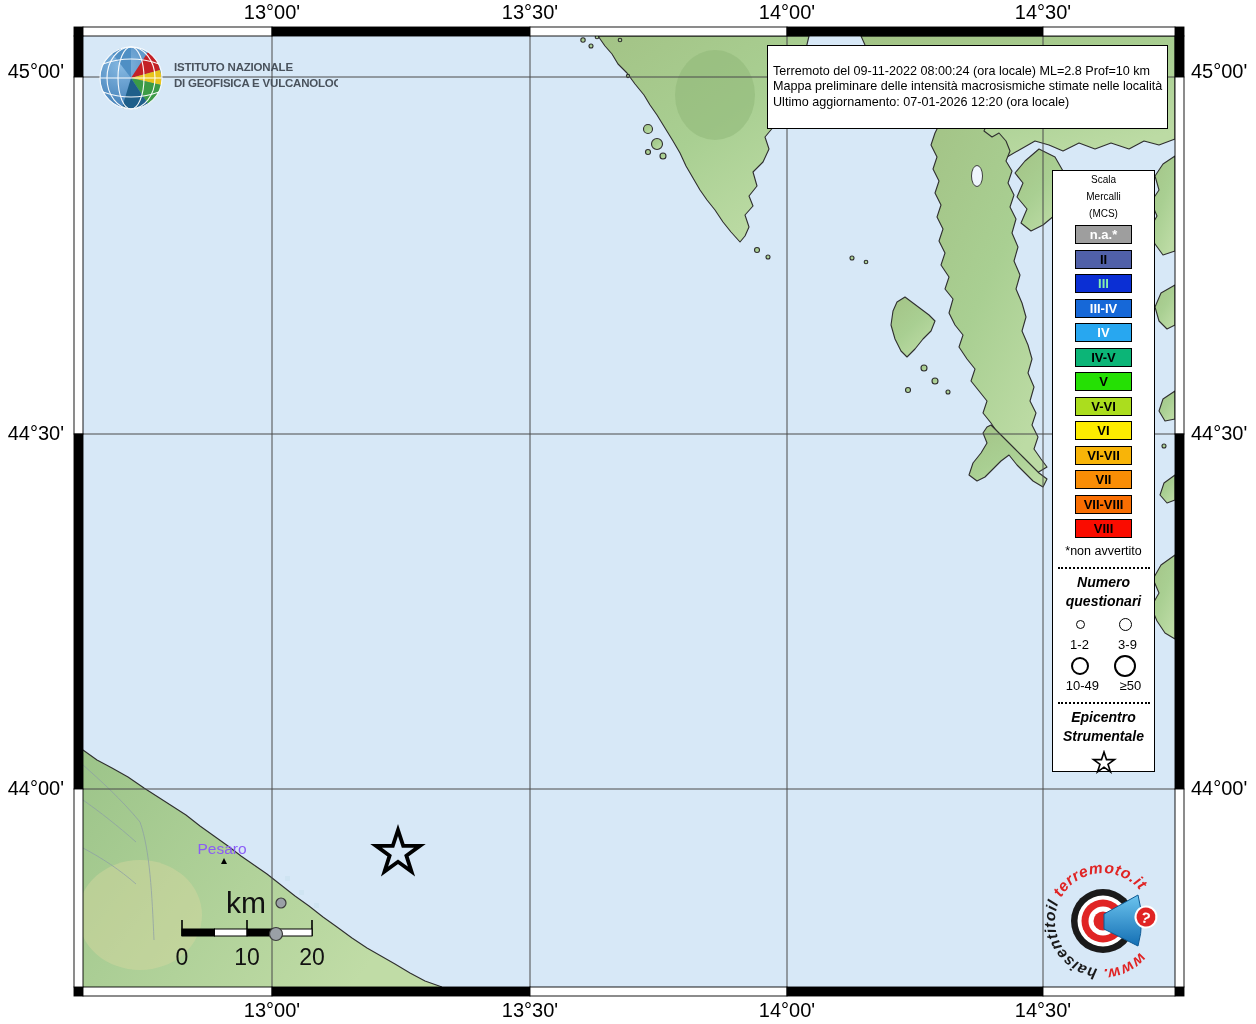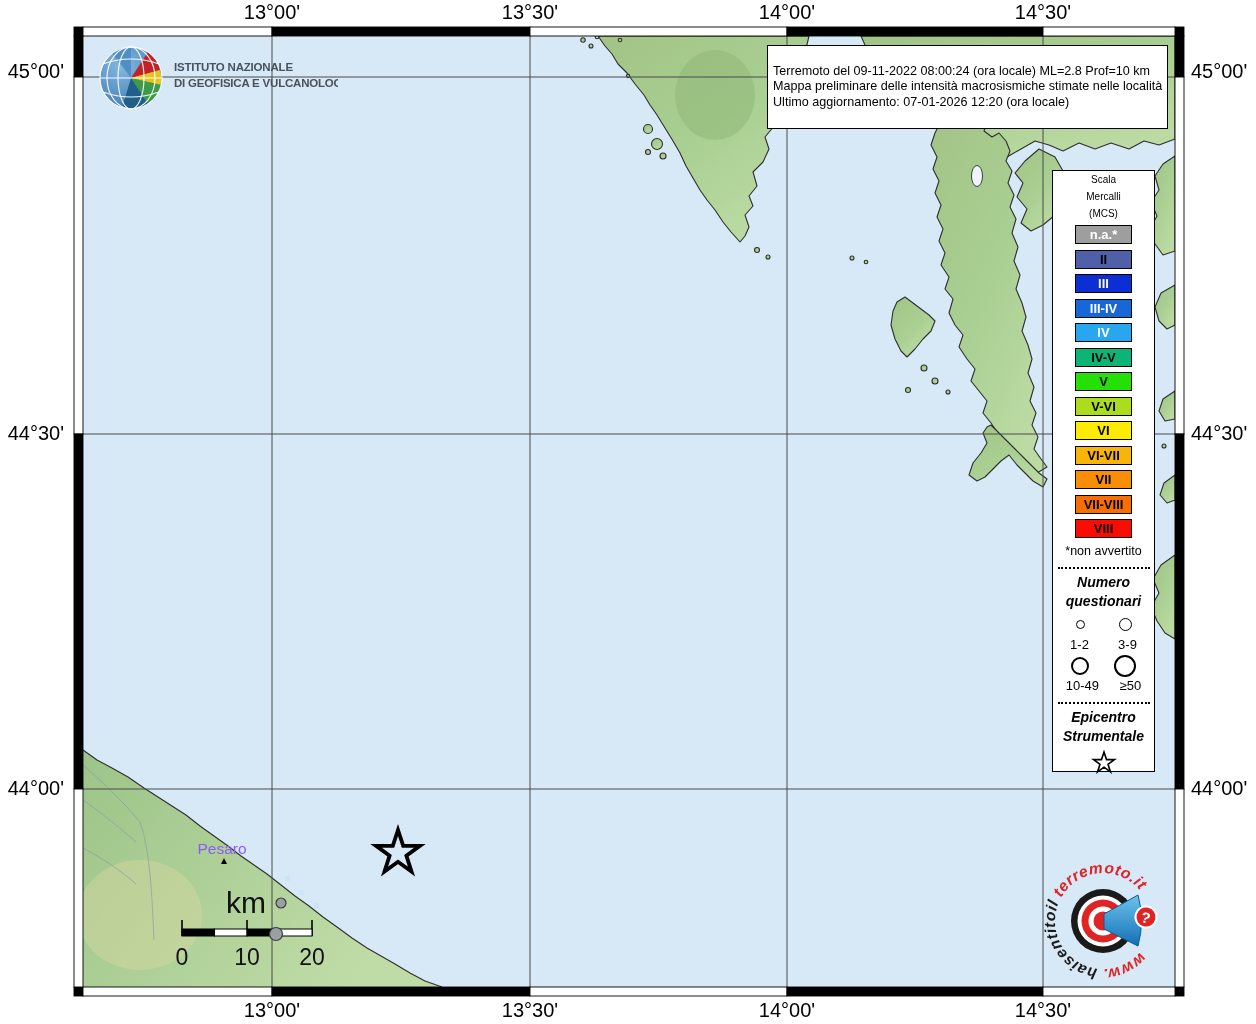--- a/index.html
+++ b/index.html
@@ -257,21 +257,21 @@
 
 <div class="legend">
   <div class="legend-title">
     <div>Scala</div>
     <div>Mercalli</div>
     <div>(MCS)</div>
   </div>
   <div class="scale-col">
     <div class="scale-box" style="background:#9e9e9e;color:#ffffff">n.a.*</div>
     <div class="scale-box" style="background:#5060a8;color:#000000">II</div>
-    <div class="scale-box" style="background:#0b2fd4;color:#fef9c3">III</div>
+    <div class="scale-box" style="background:#0b2fd4;color:#86efac">III</div>
     <div class="scale-box" style="background:#1668d8;color:#ffffff">III-IV</div>
     <div class="scale-box" style="background:#28a7f0;color:#ffffff">IV</div>
     <div class="scale-box" style="background:#0cb577;color:#000000">IV-V</div>
     <div class="scale-box" style="background:#25e004;color:#000000">V</div>
     <div class="scale-box" style="background:#abdd1e;color:#000000">V-VI</div>
     <div class="scale-box" style="background:#fdec00;color:#000000">VI</div>
     <div class="scale-box" style="background:#f8b408;color:#000000">VI-VII</div>
     <div class="scale-box" style="background:#f98d05;color:#000000">VII</div>
     <div class="scale-box" style="background:#f96e02;color:#000000">VII-VIII</div>
     <div class="scale-box" style="background:#fa0c00;color:#000000">VIII</div>

